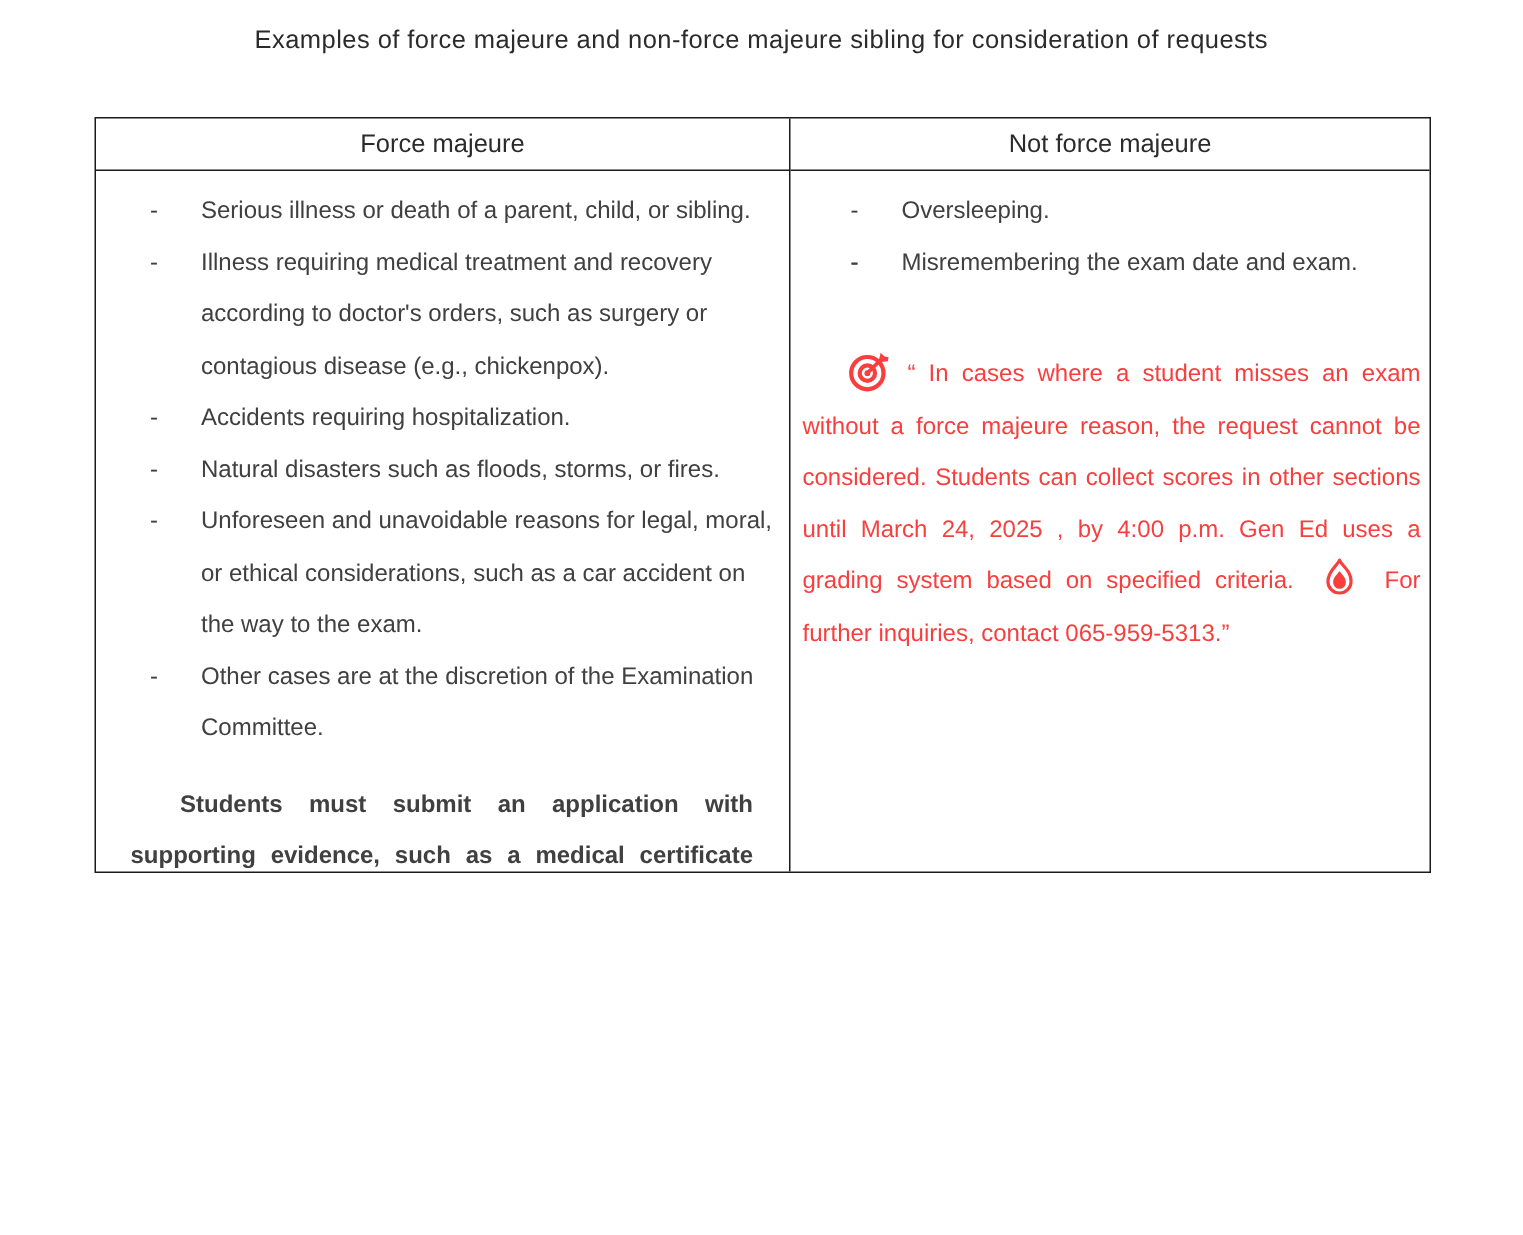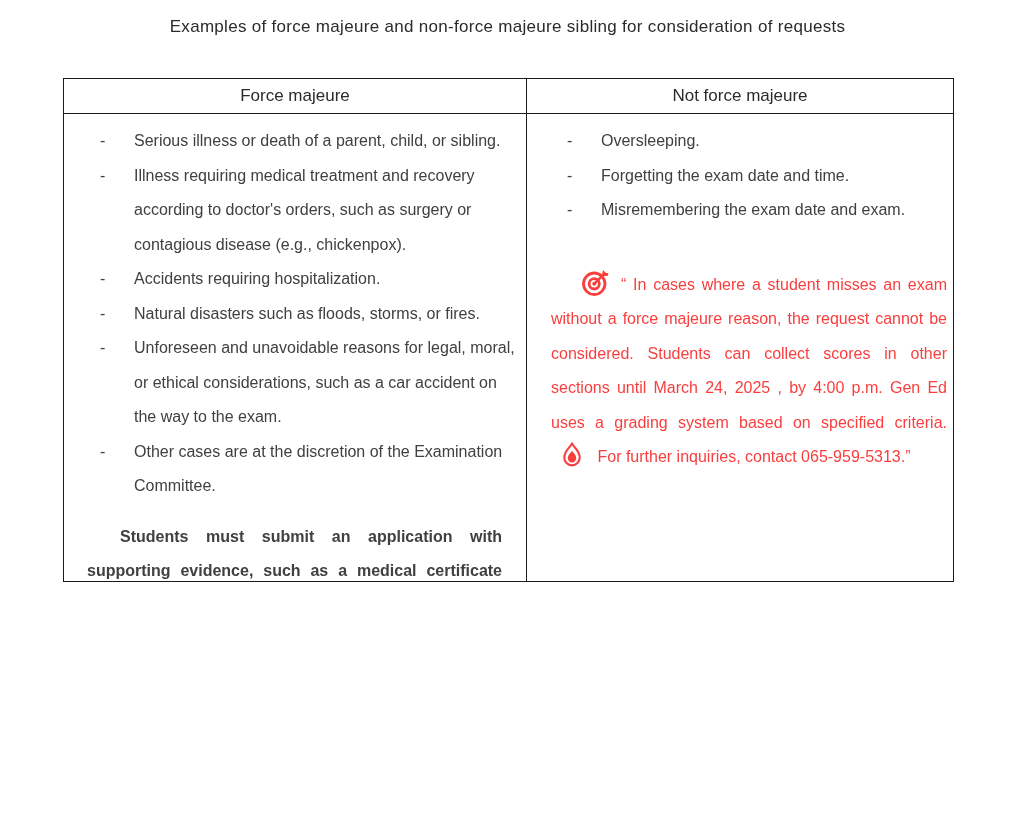--- a/index.html
+++ b/index.html
@@ -35,21 +35,21 @@
     padding-top:10px;overflow:hidden;
   }
   .li{position:relative;padding-left:70px;padding-right:9px;}
   .col-right .li{padding-left:74px;padding-right:6px;}
   .dash{position:absolute;left:36px;top:0;}
   .col-right .dash{left:40px;}
   .note{
     margin:16px;padding:0 8px 0 7px;text-indent:33px;text-align:justify;font-weight:bold;
   }
   .red-note{
-    margin:40px 0 0 16px;padding:0 6px 0 8px;
+    margin:40px 0 0 0;padding:0 6px 0 8px;
     text-align:justify;text-indent:30px;color:var(--red);
   }
   .icon{display:inline-block;vertical-align:middle;line-height:0;}
   .icon.target{margin:0 10px 0 0;position:relative;top:-3px;}
   .icon.flame{margin:0 8px;position:relative;top:-2px;}
   .icon svg{display:block;}
 </style>
 </head>
 <body>
 
@@ -90,21 +90,20 @@
 
   <div class="col col-right">
     <div class="th">Not force majeure</div>
     <div class="td">
       <div class="li">
         <span class="dash">-</span>
         <span>Oversleeping.</span>
       </div>
       <div class="li">
         <span class="dash">-</span>
-        <span>Forgetting the exam date and time.</span>
       </div>
       <div class="li">
         <span class="dash">-</span>
         <span>Misremembering the exam date and exam.</span>
       </div>
 
       <p class="red-note">
         <span class="icon target">
           <svg width="30" height="30" viewBox="0 0 34 34">
             <g fill="none" stroke="#f93e3e" stroke-width="3.2">

